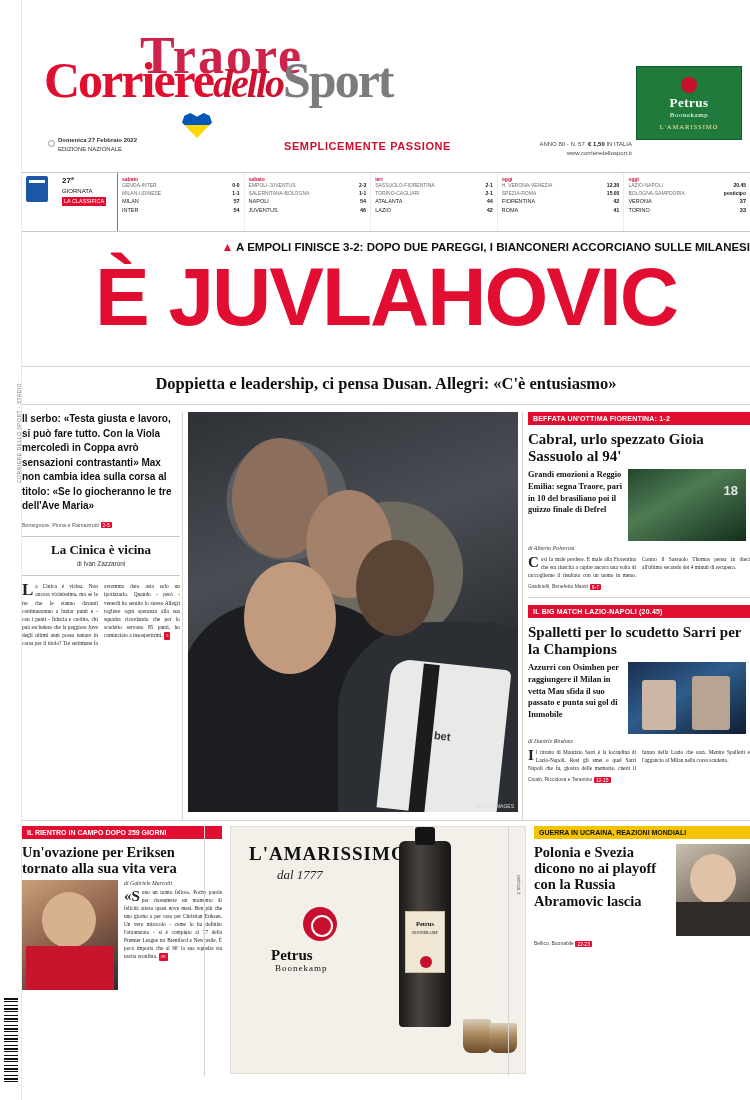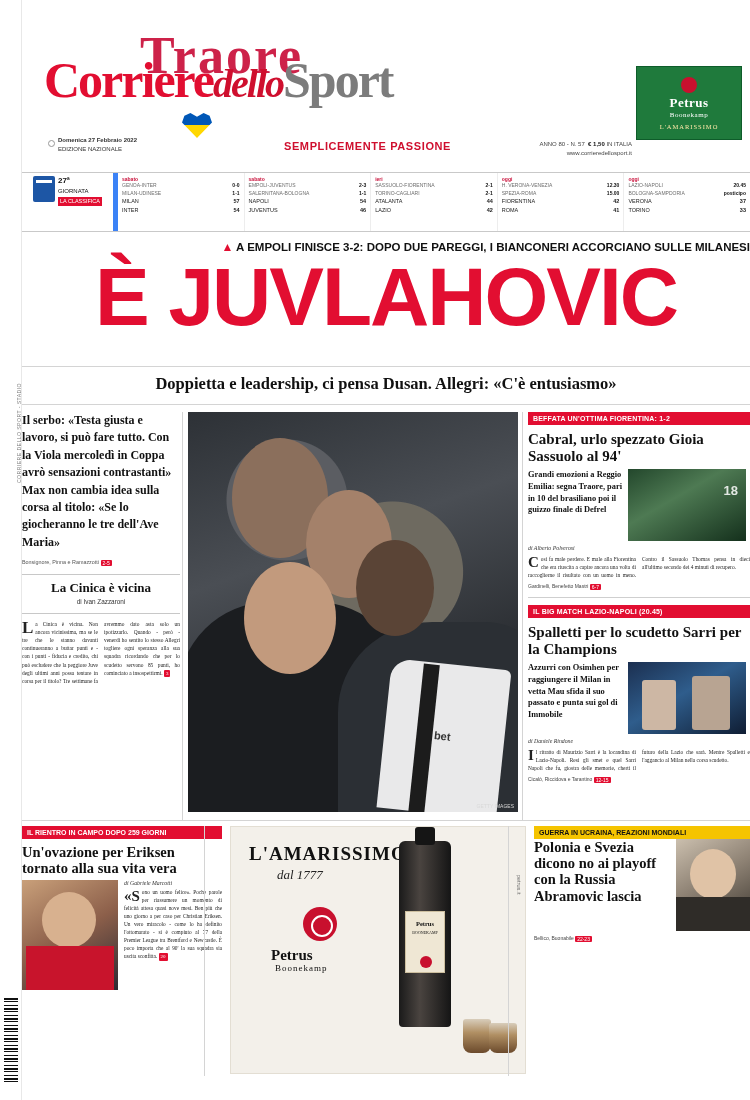--- a/index.html
+++ b/index.html
@@ -76,21 +76,21 @@
   .petrus-ad-top .n1 { font-size:13px; font-weight:700; letter-spacing:.5px; }
   .petrus-ad-top .n2 { font-size:7px; letter-spacing:.5px; }
   .petrus-ad-top .n3 { font-size:6.5px; margin-top:4px; letter-spacing:1px; color:#ffe9a8; }
 
   
   .results {
     position:absolute; left:22px; top:172px; width:728px; height:60px;
     border-top:1px solid #c9c9c9; border-bottom:1px solid #c9c9c9;
     background:#fff; display:flex; font-family:"Liberation Sans", sans-serif;
   }
-  .res-left { width:96px; border-right:5px solid #3b82f6; padding:3px 4px; display:flex; gap:3px;justify-content:center; }
+  .res-left { width:96px; border-right:1px solid #3b82f6; padding:3px 4px; display:flex; gap:14px; }
   .res-badge { width:22px; height:26px; background:#1d56a5; border-radius:2px; position:relative; }
   .res-badge:after{ content:""; position:absolute; left:3px; top:4px; right:3px; height:3px; background:#fff; }
   .res-left-txt { font-size:6px; line-height:1.35; }
   .res-giornata { font-weight:700; font-size:8px; }
   .res-classifica { background:#e20e31; color:#fff; font-size:5.5px; padding:1px 2px; display:inline-block; margin-top:2px; }
   .res-col { flex:1; border-right:1px solid #ededed; padding:3px 4px; }
   .res-col:last-child { border-right:none; }
   .res-match { font-size:5px; color:#6d6d6d; line-height:1.5; }
   .res-match .t { display:inline-block; }
   .res-match .s { float:right; color:#111; font-weight:700; }
@@ -134,22 +134,22 @@
   .body1 { position:absolute; left:-10px; top:190px; width:230px; height:230px; background:#1b1d20; border-radius:40% 40% 0 0; }
   .body2 { position:absolute; left:150px; top:210px; width:210px; height:200px; background:#2b2f34; border-radius:45% 30% 0 0; }
   .kit-white { position:absolute; left:196px; top:252px; width:120px; height:150px; background:#e9e9ea; border-radius:20px 6px 0 0; transform:rotate(6deg); }
   .kit-stripe { position:absolute; left:228px; top:252px; width:16px; height:150px; background:#1c1c1c; transform:rotate(6deg); }
   .sponsor { position:absolute; left:246px; top:318px; font-size:11px; color:#333; font-family:"Liberation Sans", sans-serif; font-weight:700; transform:rotate(6deg); }
   .pho-credit { position:absolute; right:4px; bottom:3px; font-size:5px; color:#d9d9d9; font-family:"Liberation Sans", sans-serif; }
 
   
   .lc { position:absolute; left:22px; top:412px; width:158px; }
   .lc-quote {
-    font-size:12px; line-height:1.45; font-weight:700; color:#111;
-    font-family:Liberation Serif, serif;
+    font-size:10px; line-height:1.45; font-weight:700; color:#111;
+    font-family:Liberation Sans, sans-serif;
   }
   .lc-byline { font-size:5.4px; color:#555; margin-top:8px; font-family:"Liberation Sans", sans-serif; }
   .pg { display:inline-block; background:#e20e31; color:#fff; font-size:5px; padding:0 2px; border-radius:1px; vertical-align:middle; }
   .lc-rule { height:1px; background:#c8c8c8; margin:8px 0 6px; }
   .lc-title { text-align:center; font-size:13px; line-height:1.1; font-weight:700; }
   .lc-auth { text-align:center; font-size:6.4px; color:#333; margin-top:3px; font-family:"Liberation Sans", sans-serif; }
   .lc-body {
     margin-top:6px; font-size:5.4px; line-height:1.5; text-align:justify; color:#222;
     column-count:2; column-gap:6px;
   }
@@ -402,21 +402,21 @@
           <div class="bottle-seal"></div>
         </div>
       </div>
       <div class="glass g1"></div>
       <div class="glass g2"></div>
       <div class="ad-side">petrus.it</div>
     </div>
 
     <div class="br">
       <div class="byel">GUERRA IN UCRAINA, REAZIONI MONDIALI</div>
-      <div style="display:flex; gap:6px; ">
+      <div style="display:flex; gap:6px; margin-top:5px;">
         <div style="flex:1;">
           <div class="btitle" style="margin-top:0;">Polonia e Svezia dicono no ai playoff con la Russia Abramovic lascia</div>
         </div>
         <div class="bphoto suit" style="width:74px;height:92px;">
           <div style="position:absolute;left:14px;top:10px;width:46px;height:50px;border-radius:50%;background:#e0c3a6;"></div>
           <div style="position:absolute;left:0;top:58px;width:74px;height:34px;background:#2f2c28;"></div>
         </div>
       </div>
       <div class="rfoot">
         <span>Bellico, Buonabile</span>

